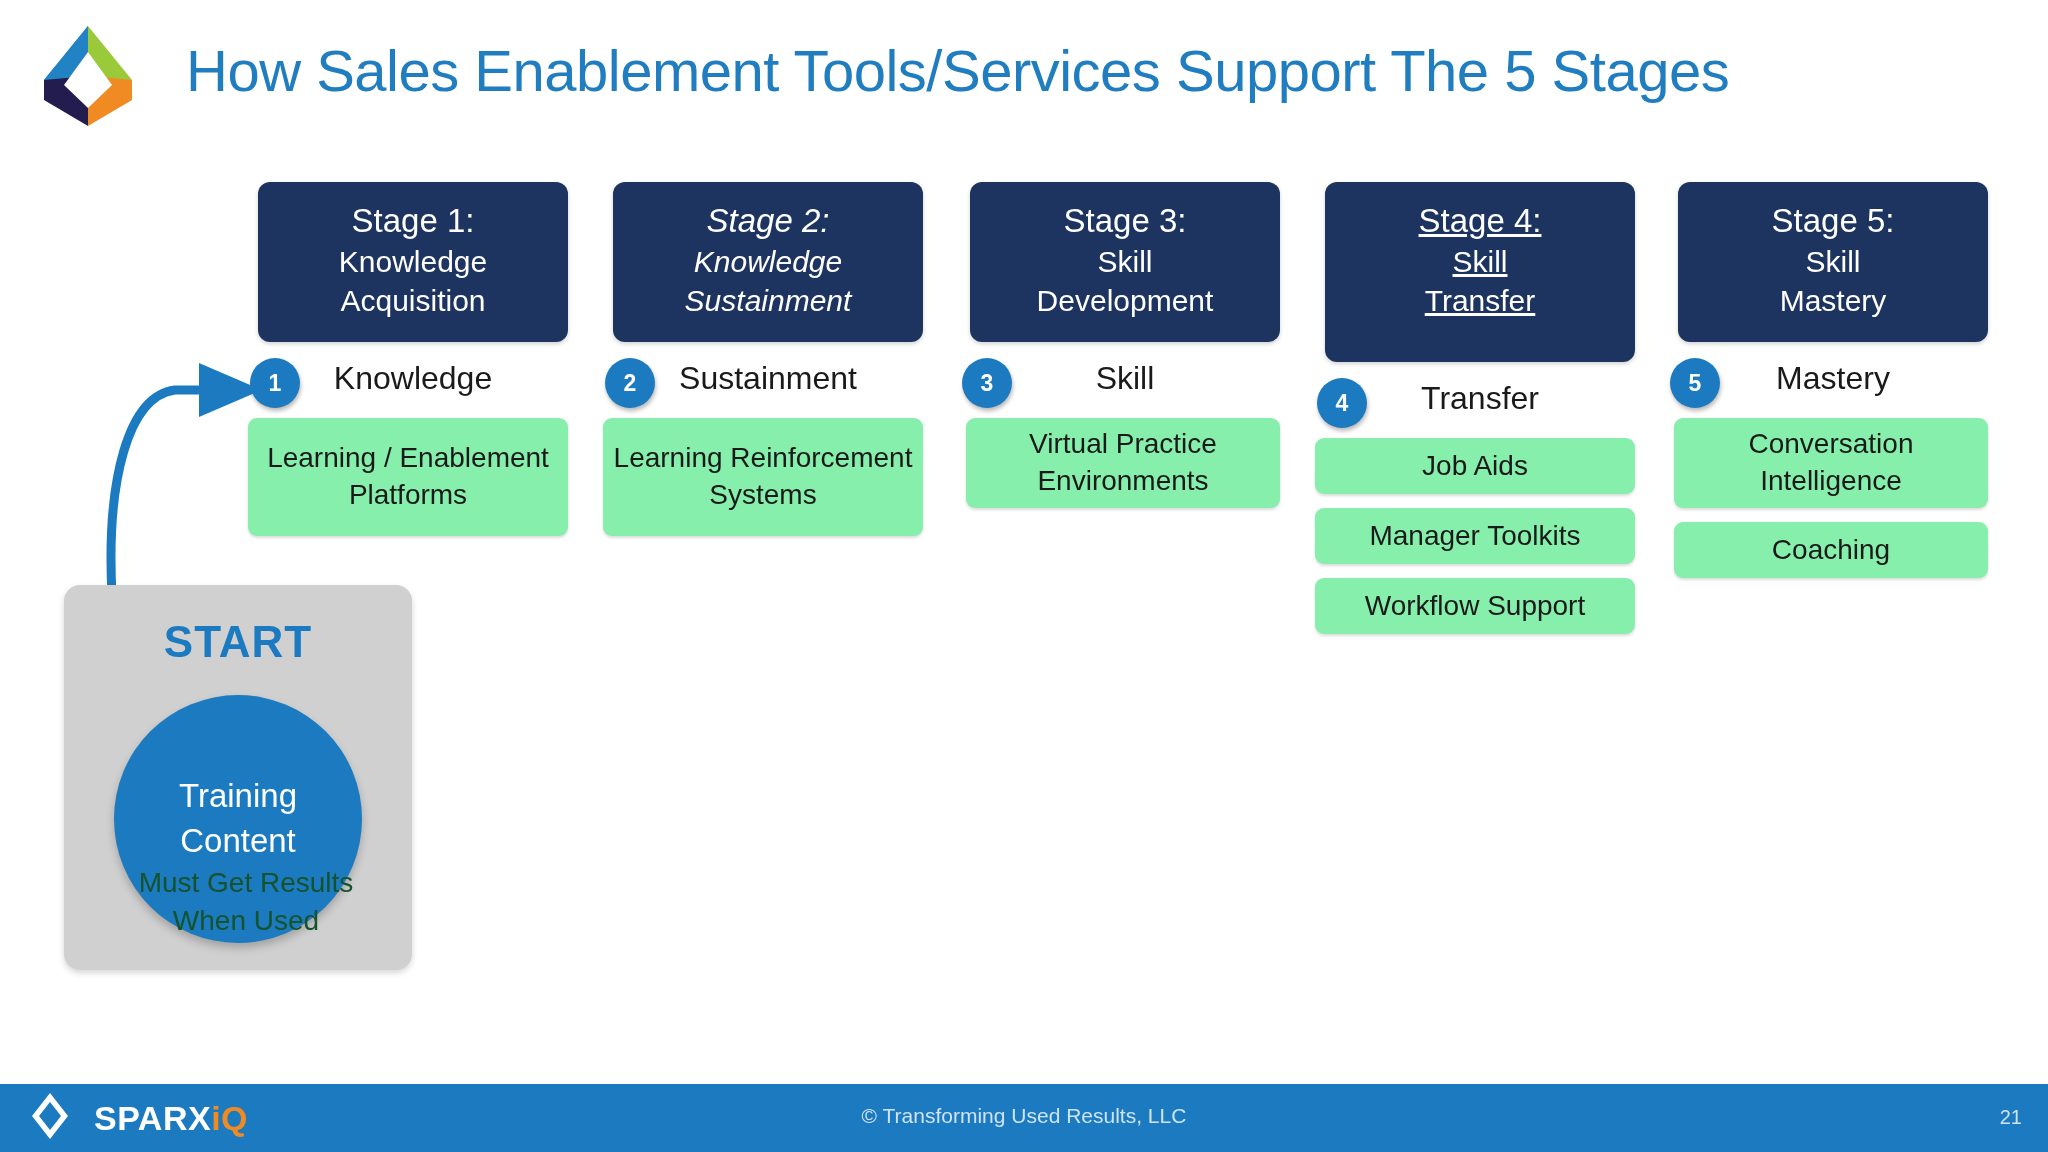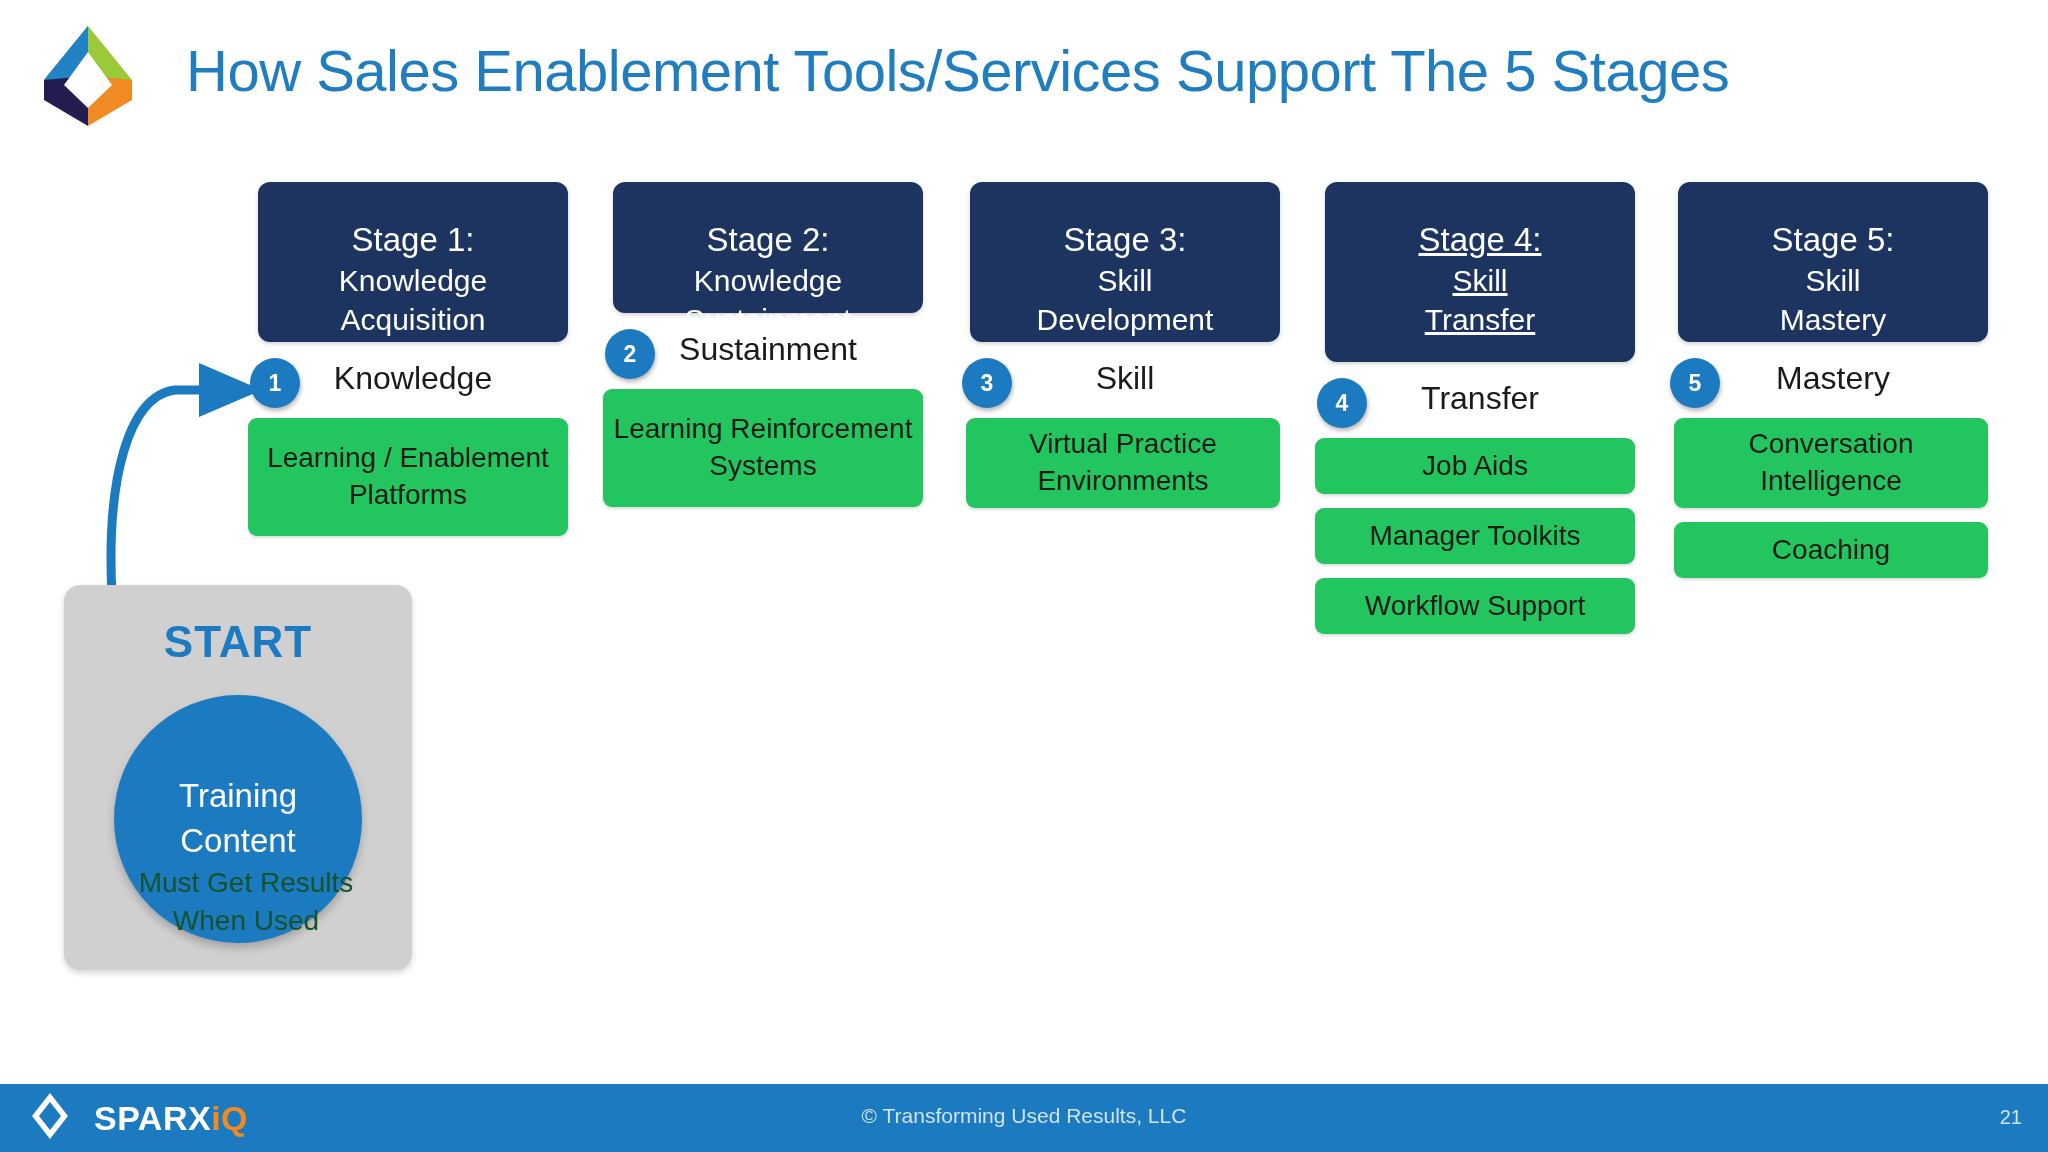--- a/index.html
+++ b/index.html
@@ -55,21 +55,20 @@
     border-radius: 12px;
     text-align: center;
     padding: 18px 6px 20px 6px;
     box-sizing: border-box;
     box-shadow: 0 2px 4px rgba(0,0,0,0.18);
   }
   .stage-header .stage-line-1 {
     font-size: 33px;
     line-height: 1.28;
     display: block;
-    margin-top: 19px;
   }
   .stage-header .stage-line-2,
   .stage-header .stage-line-3 {
     font-size: 30px;
     line-height: 1.3;
     display: block;
   }
 
   .stage-numrow {
     position: relative;
@@ -94,21 +93,21 @@
   .stage-short {
     position: absolute;
     left: 0; right: 0;
     top: 8px;
     text-align: center;
     font-size: 32px;
     color: #1a1a1a;
   }
 
   .item-box {
-    background: #22c55e;
+    background: #86efac;
     border-radius: 9px;
     text-align: center;
     font-size: 28px;
     line-height: 1.32;
     color: #1a1a1a;
     padding: 13px 8px;
     box-sizing: border-box;
     margin-bottom: 12px;
     box-shadow: 0 2px 3px rgba(0,0,0,0.14);
   }
@@ -244,21 +243,21 @@
     <div class="stage-numrow">
       <div class="stage-num">1</div>
       <div class="stage-short">Knowledge</div>
     </div>
     <div class="items-wrap" style="margin-left:-10px;">
       <div class="item-box" style="height:118px; display:flex; align-items:center; justify-content:center;">Learning / Enablement Platforms</div>
     </div>
   </div>
 
   <div class="stage-col" style="left:613px; width:310px;">
-    <div class="stage-header" style="height:131px;">
+    <div class="stage-header" style="height:160px;font-style:italic;">
       <span class="stage-line-1">Stage 2:</span>
       <span class="stage-line-2">Knowledge</span>
       <span class="stage-line-3">Sustainment</span>
     </div>
     <div class="stage-numrow">
       <div class="stage-num">2</div>
       <div class="stage-short">Sustainment</div>
     </div>
     <div class="items-wrap" style="margin-left:-10px;">
       <div class="item-box" style="height:118px; display:flex; align-items:center; justify-content:center;">Learning Reinforcement Systems</div>

